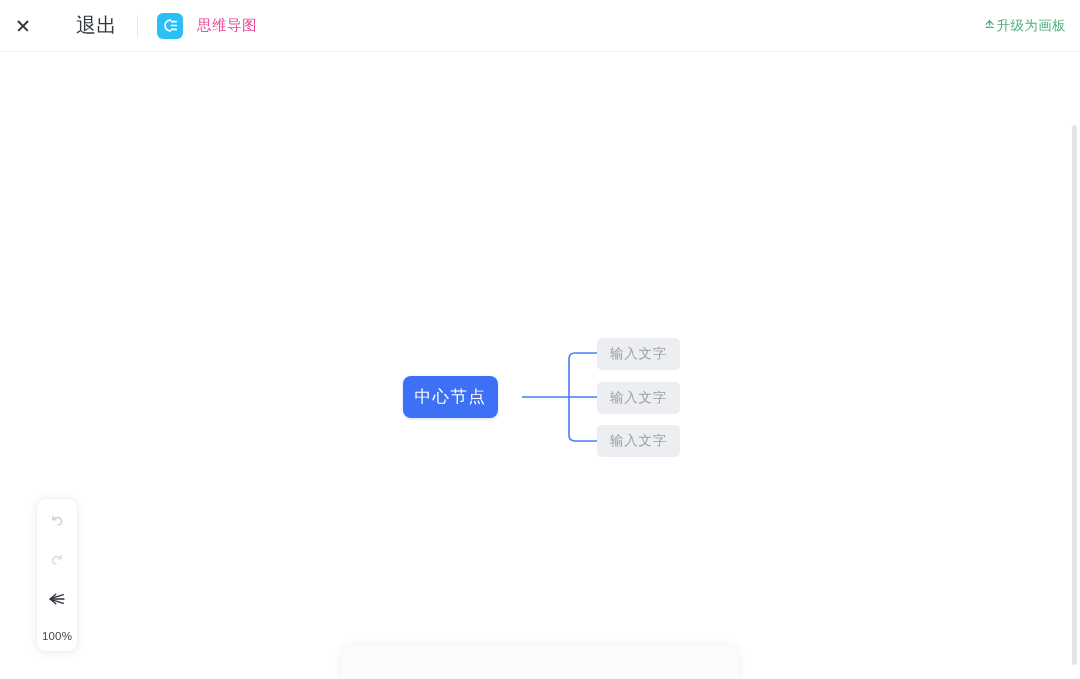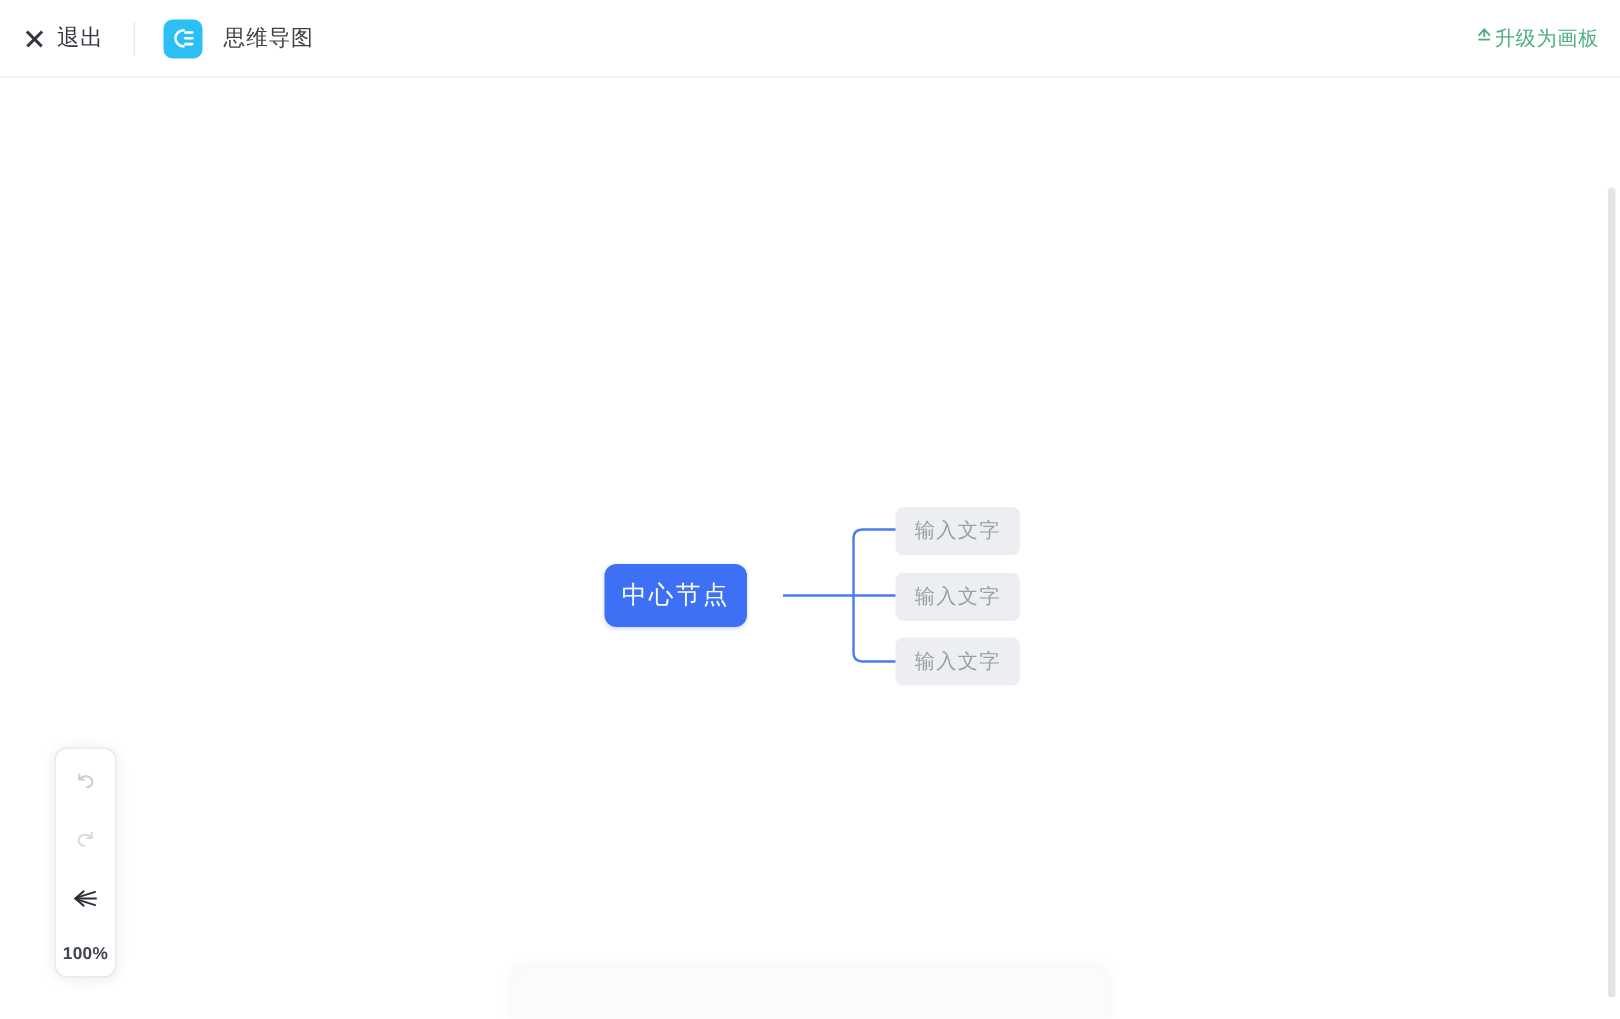--- a/index.html
+++ b/index.html
@@ -49,23 +49,24 @@
   #exit-button .x-glyph::after {
     content: "";
     position: absolute;
     left: 0; top: 6px;
     width: 14px; height: 1.6px;
     background: #333840;
   }
   #exit-button .x-glyph::before { transform: rotate(45deg); }
   #exit-button .x-glyph::after  { transform: rotate(-45deg); }
   #exit-label {
-    font-size: 15px;
+    font-size: 20px;
     color: #333840;
     letter-spacing: 0.5px;
+    margin-left: 38px;
   }
 
   #header-divider {
     width: 1px;
     height: 22px;
     background: #e6e8eb;
     margin-left: 20px;
   }
 
   #logo-mark {
@@ -75,21 +76,21 @@
     margin-left: 19px;
     flex: 0 0 auto;
     display: flex;
     align-items: center;
     justify-content: center;
   }
 
   #doc-title {
     margin-left: 14px;
     font-size: 14.5px;
-    color: #404040;
+    color: #ec4899;
     letter-spacing: 0.5px;
   }
 
   #upgrade-button {
     position: absolute;
     right: 14px;
     top: 50%;
     transform: translateY(-50%);
     display: flex;
     align-items: center;
@@ -164,21 +165,20 @@
     width: 40px;
     height: 152px;
     background: #ffffff;
     border-radius: 8px;
     box-shadow: 0 1px 10px rgba(22,30,50,0.10), 0 0 1px rgba(22,30,50,0.14);
     display: flex;
     flex-direction: column;
     align-items: center;
     padding-top: 7px;
     z-index: 15;
-    font-weight: bold;
   }
   .tool-btn {
     width: 34px; height: 34px;
     display: flex;
     align-items: center;
     justify-content: center;
     cursor: pointer;
     margin-bottom: 5px;
   }
   #zoom-level-label {

